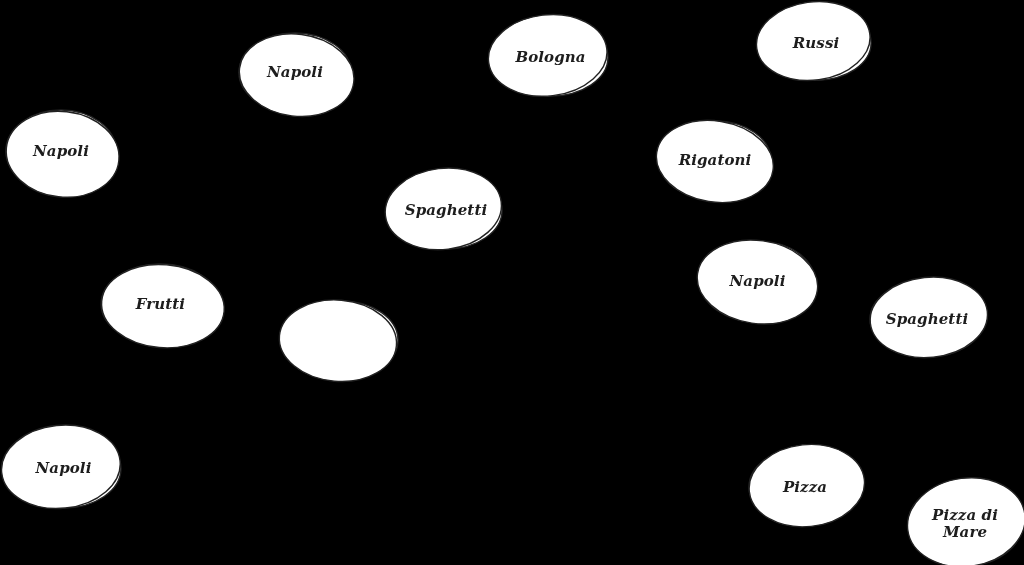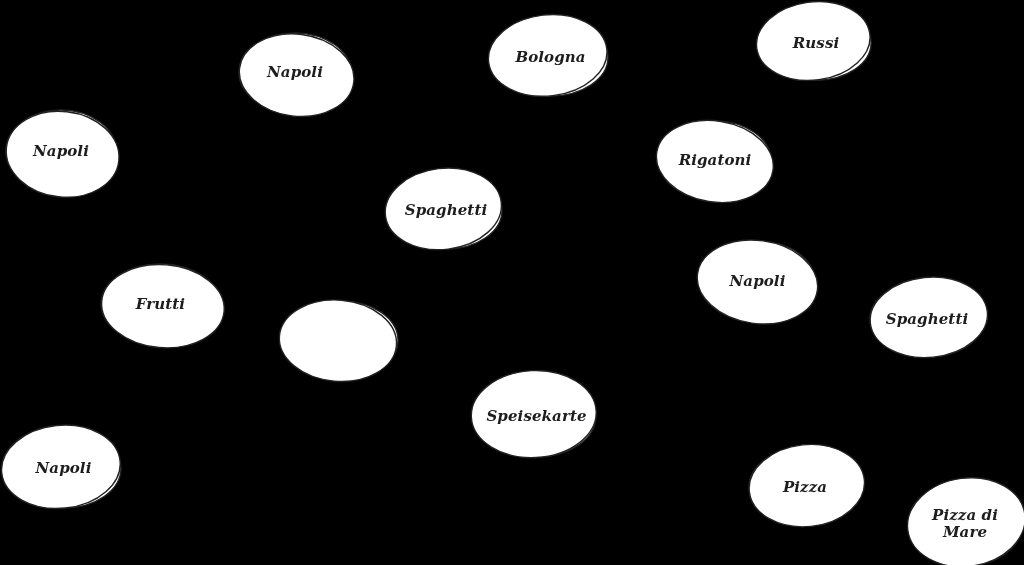--- a/index.html
+++ b/index.html
@@ -122,27 +122,20 @@
     <span class="label">Spaghetti</span>
   </div>
 
   <div class="node" style="left:281px;top:298px;width:120px;height:84px">
     <svg viewBox="0 0 120 86" preserveAspectRatio="none">
       <ellipse cx="60" cy="43" rx="57" ry="40" fill="#ffffff" stroke="#222222" stroke-width="1.4" vector-effect="non-scaling-stroke"></ellipse>
       <ellipse cx="57" cy="44" rx="58.7" ry="41.6" fill="#ffffff" stroke="#222222" stroke-width="1.4" vector-effect="non-scaling-stroke" transform="rotate(5 60 43)"></ellipse>
     </svg>
   </div>
 
-  <div class="node" style="left:474px;top:373px;width:125px;height:87px">
-    <svg viewBox="0 0 120 86" preserveAspectRatio="none">
-      <ellipse cx="60" cy="43" rx="57" ry="40" fill="#ffffff" stroke="#222222" stroke-width="1.4" vector-effect="non-scaling-stroke"></ellipse>
-      <ellipse cx="57.5" cy="40.5" rx="60" ry="43" fill="#ffffff" stroke="#222222" stroke-width="1.4" vector-effect="non-scaling-stroke" transform="rotate(-3 60 43)"></ellipse>
-    </svg>
-    <span class="label">Speisekarte</span>
-  </div>
 
   <div class="node" style="left:3px;top:426px;width:121px;height:85px">
     <svg viewBox="0 0 120 86" preserveAspectRatio="none">
       <ellipse cx="60" cy="43" rx="57" ry="40" fill="#ffffff" stroke="#222222" stroke-width="1.4" vector-effect="non-scaling-stroke"></ellipse>
       <ellipse cx="57.6" cy="41" rx="59" ry="42" fill="#ffffff" stroke="#222222" stroke-width="1.4" vector-effect="non-scaling-stroke" transform="rotate(-6 60 43)"></ellipse>
     </svg>
     <span class="label">Napoli</span>
   </div>
 
   <div class="node" style="left:746px;top:445px;width:118px;height:84px">

